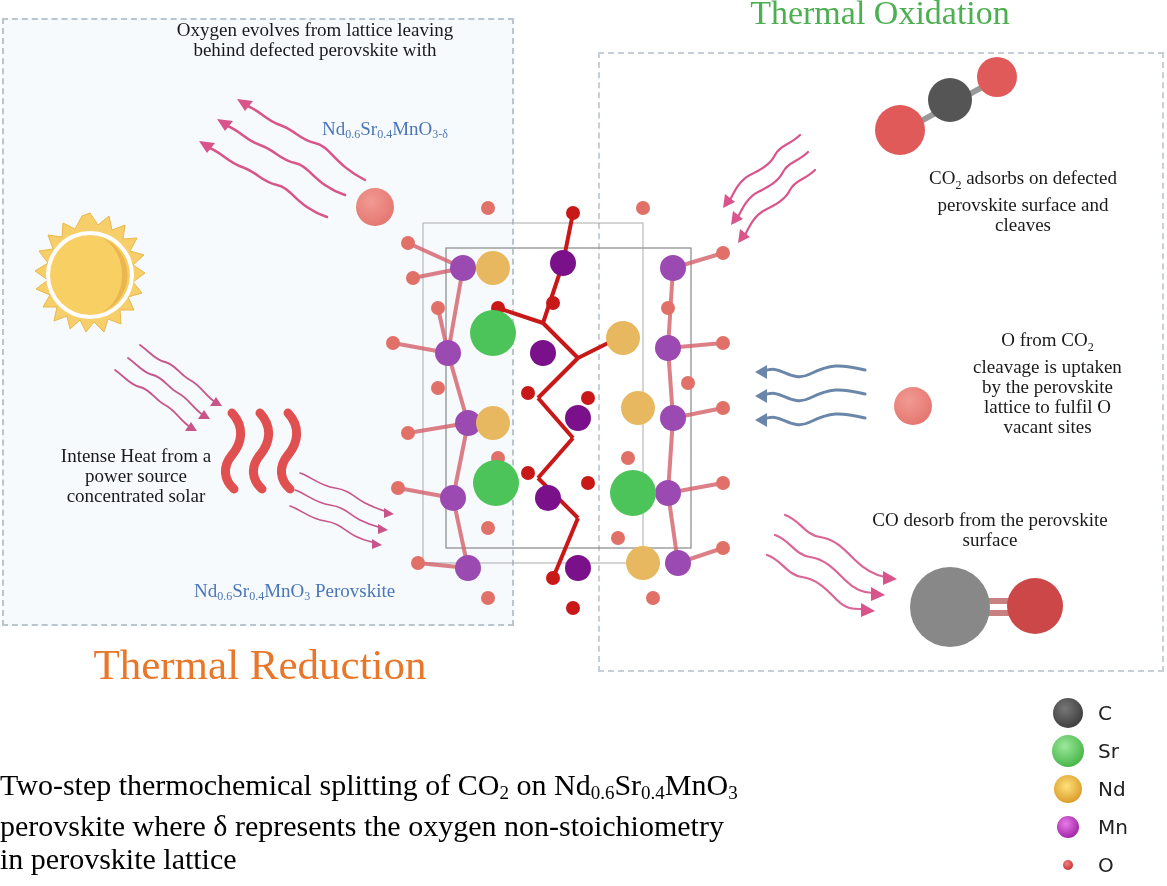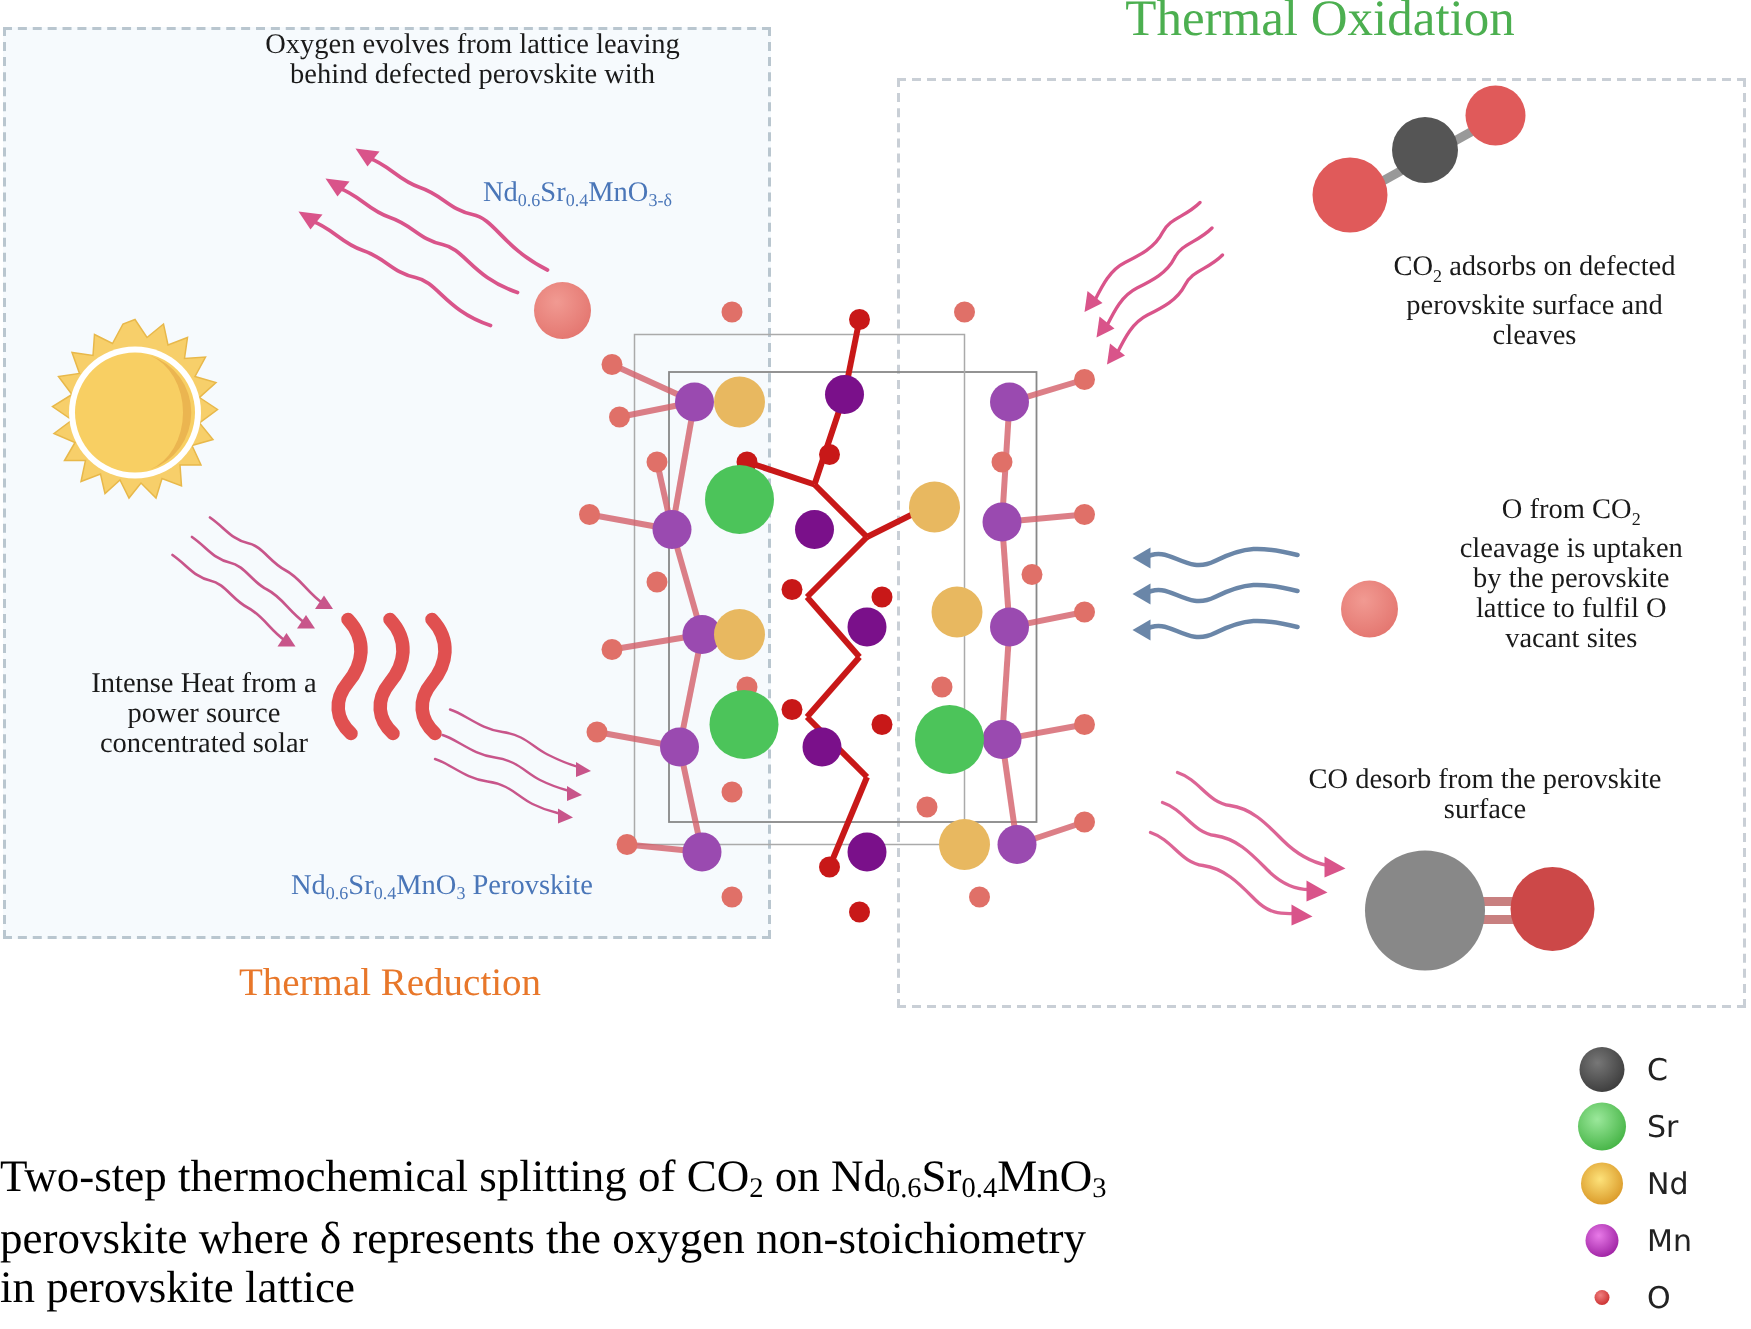--- a/index.html
+++ b/index.html
@@ -6,21 +6,21 @@
     body { width: 1167px; height: 886px; position: relative; overflow: hidden;
            font-family: "Liberation Serif", "DejaVu Serif", serif; color: #1a1a1a; }
     .abs { position: absolute; }
     .panel-left { left: 2px; top: 18px; width: 512px; height: 608px;
                   border: 2px dashed #b9c6cf; background: #f6fafd; box-sizing: border-box; }
     .panel-right { left: 598px; top: 52px; width: 566px; height: 620px;
                    border: 2px dashed #c9cfd6; background: #ffffff; box-sizing: border-box; }
     .title-ox { left: 700px; top: -6px; width: 360px; text-align: center;
                 font-size: 34px; color: #4caf50; }
     .title-red { left: 90px; top: 640px; width: 340px; text-align: center;
-                 font-size: 26px; color: #e8772a; }
+                 font-size: 43px; color: #e8772a; }
     .note { font-size: 19px; line-height: 20px; text-align: center; color: #1a1a1a; }
     .formula { font-size: 19px; color: #4a76b8; }
     .formula sub { font-size: 12px; vertical-align: -3px; }
     .caption { left: 0; top: 768px; width: 880px; text-align: left;
                font-size: 30px; line-height: 33px; color: #000000; }
     .caption sub { font-size: 19px; vertical-align: -4px; }
     .legend { left: 1050px; top: 694px; width: 117px; }
     .legend-row { display: flex; align-items: center; height: 38px; }
     .legend-swatch { width: 36px; display: flex; justify-content: center; align-items: center; }
     .legend-label { margin-left: 12px; font-family: "DejaVu Sans", sans-serif; font-size: 20px; color: #222; }

